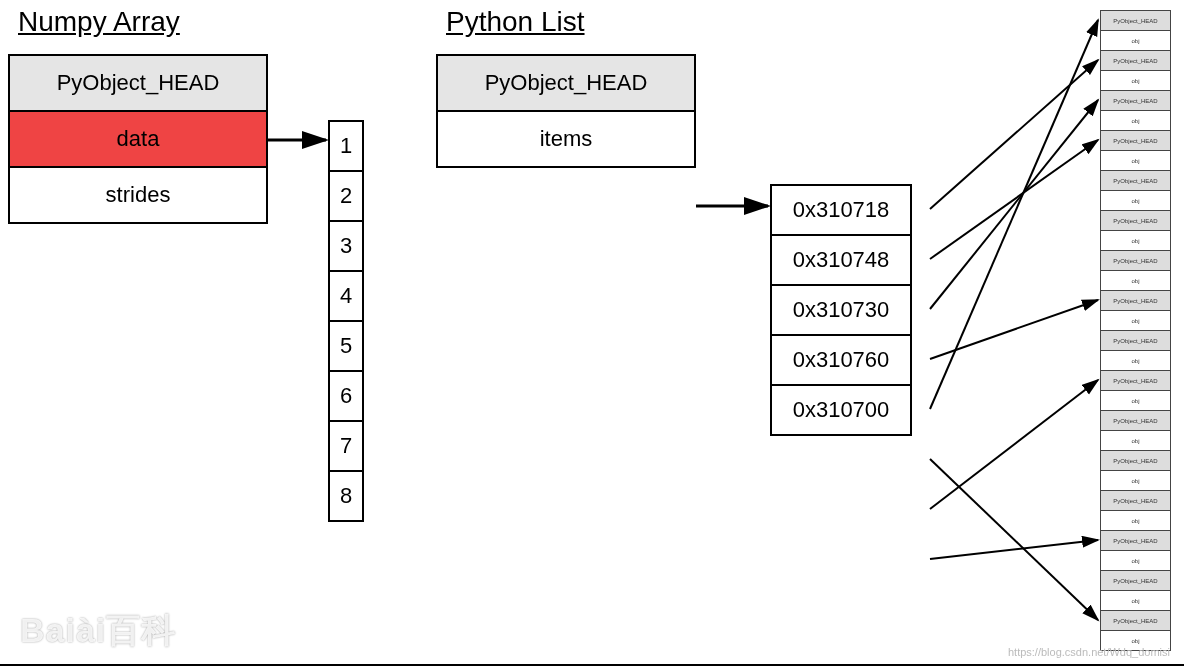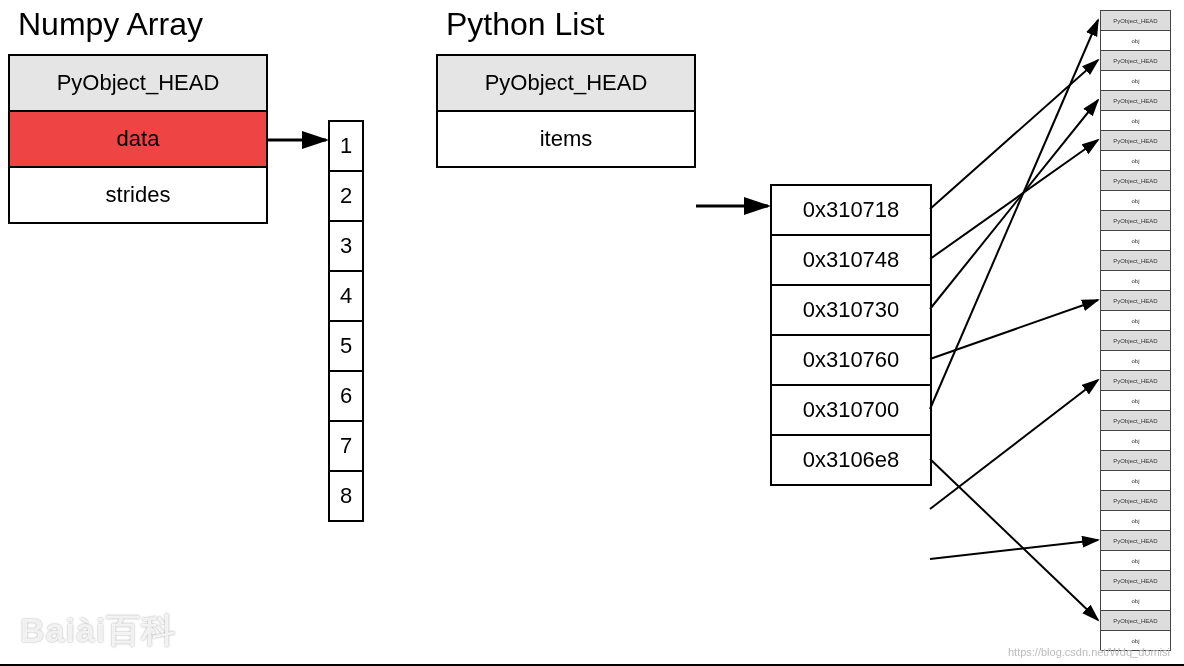--- a/index.html
+++ b/index.html
@@ -6,23 +6,24 @@
   body {
     margin: 0;
     font-family: "Helvetica Neue", Arial, sans-serif;
     background: #fff;
     width: 1184px;
     height: 666px;
     position: relative;
   }
   .title {
     position: absolute;
-    font-size: 32px;
+    font-size: 28px;
     font-weight: 400;
     color: #000;
+    text-decoration: underline;
   }
   .struct-table {
     position: absolute;
     border-collapse: collapse;
   }
   .struct-table td {
     border: 2px solid #000;
     text-align: center;
     font-size: 22px;
     padding: 14px 8px;
@@ -45,21 +46,21 @@
     text-align: center;
     font-size: 22px;
     background: #fff;
   }
   .ptr-table {
     position: absolute;
     border-collapse: collapse;
   }
   .ptr-table td {
     border: 2px solid #000;
-    width: 160px;
+    width: 140px;
     height: 50px;
     text-align: center;
     font-size: 22px;
     background: #fff;
   }
   .heap-col {
     position: absolute;
     border-collapse: collapse;
   }
   .heap-col td {
@@ -173,23 +174,20 @@
         <td>0x310748</td>
       </tr>
   <tr>
         <td>0x310730</td>
       </tr>
   <tr>
         <td>0x310760</td>
       </tr>
   <tr>
         <td>0x310700</td>
-      </tr>
-  <tr>
-        <td>0x3106e8</td>
       </tr>
 </tbody>
   </table>
 
 <table class="heap-col" style="left:1100px; top:10px;">
 
   <tbody>
       <tr>
         <td class="hhead">PyObject_HEAD</td>
       </tr>

